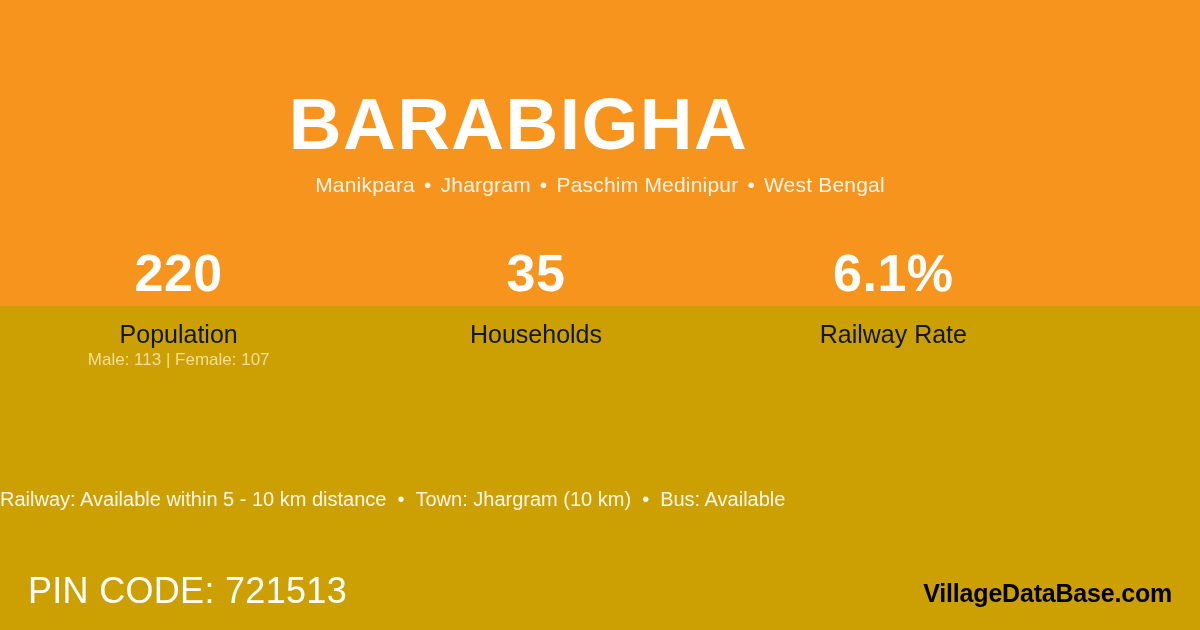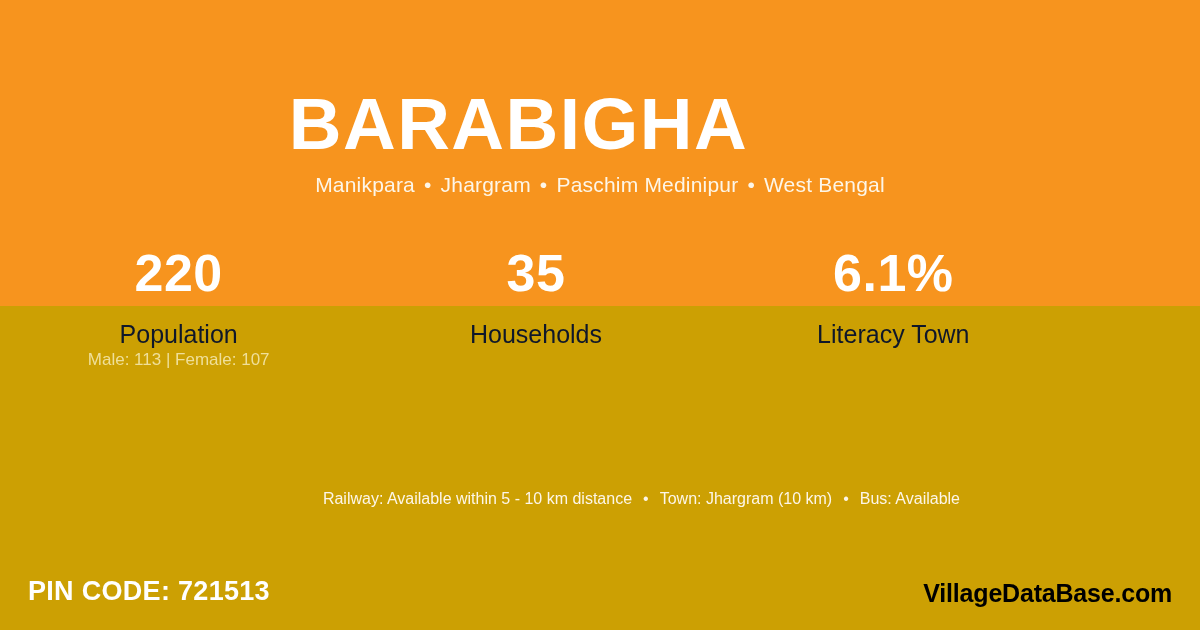--- a/index.html
+++ b/index.html
@@ -95,41 +95,41 @@
     font-size: 17px;
     line-height: 22px;
     font-weight: 400;
   }
   
   .amenities {
     position: absolute;
     left: 0;
     top: 484px;
     width: 960px;
-    text-align: right;
+    text-align: left;
     color: #fdf6e8;
-    font-size: 16px;
+    font-size: 20px;
     line-height: 30px;
     font-weight: 400;
     white-space: nowrap;
   }
   .amen-sep {
     display: inline-block;
     padding: 0 11px;
     color: #fdf6e8;
   }
   
   .pin-code {
     position: absolute;
     left: 28px;
     top: 574px;
     color: #ffffff;
-    font-size: 27px;
+    font-size: 36px;
     line-height: 34px;
-    font-weight: bold;
+    font-weight: normal;
     letter-spacing: 0.3px;
   }
   .brand {
     position: absolute;
     right: 28px;
     top: 578px;
     color: #000000;
     font-size: 25px;
     line-height: 30px;
     font-weight: bold;
@@ -157,21 +157,21 @@
       <div class="stat-sub">Male: 113 | Female: 107</div>
     </div>
 
     <div class="stat-col">
       <div class="stat-value">35</div>
       <div class="stat-label">Households</div>
     </div>
 
     <div class="stat-col">
       <div class="stat-value">6.1%</div>
-      <div class="stat-label">Literacy Town</div>
+      <div class="stat-label">Railway Rate</div>
     </div>
 
   </div>
 
   <div class="amenities">
     <span>Railway: Available within 5 - 10 km distance</span><span class="amen-sep">•</span><span>Town: Jhargram (10 km)</span><span class="amen-sep">•</span><span>Bus: Available</span>
   </div>
 
   <div class="pin-code">PIN CODE: 721513</div>
 

